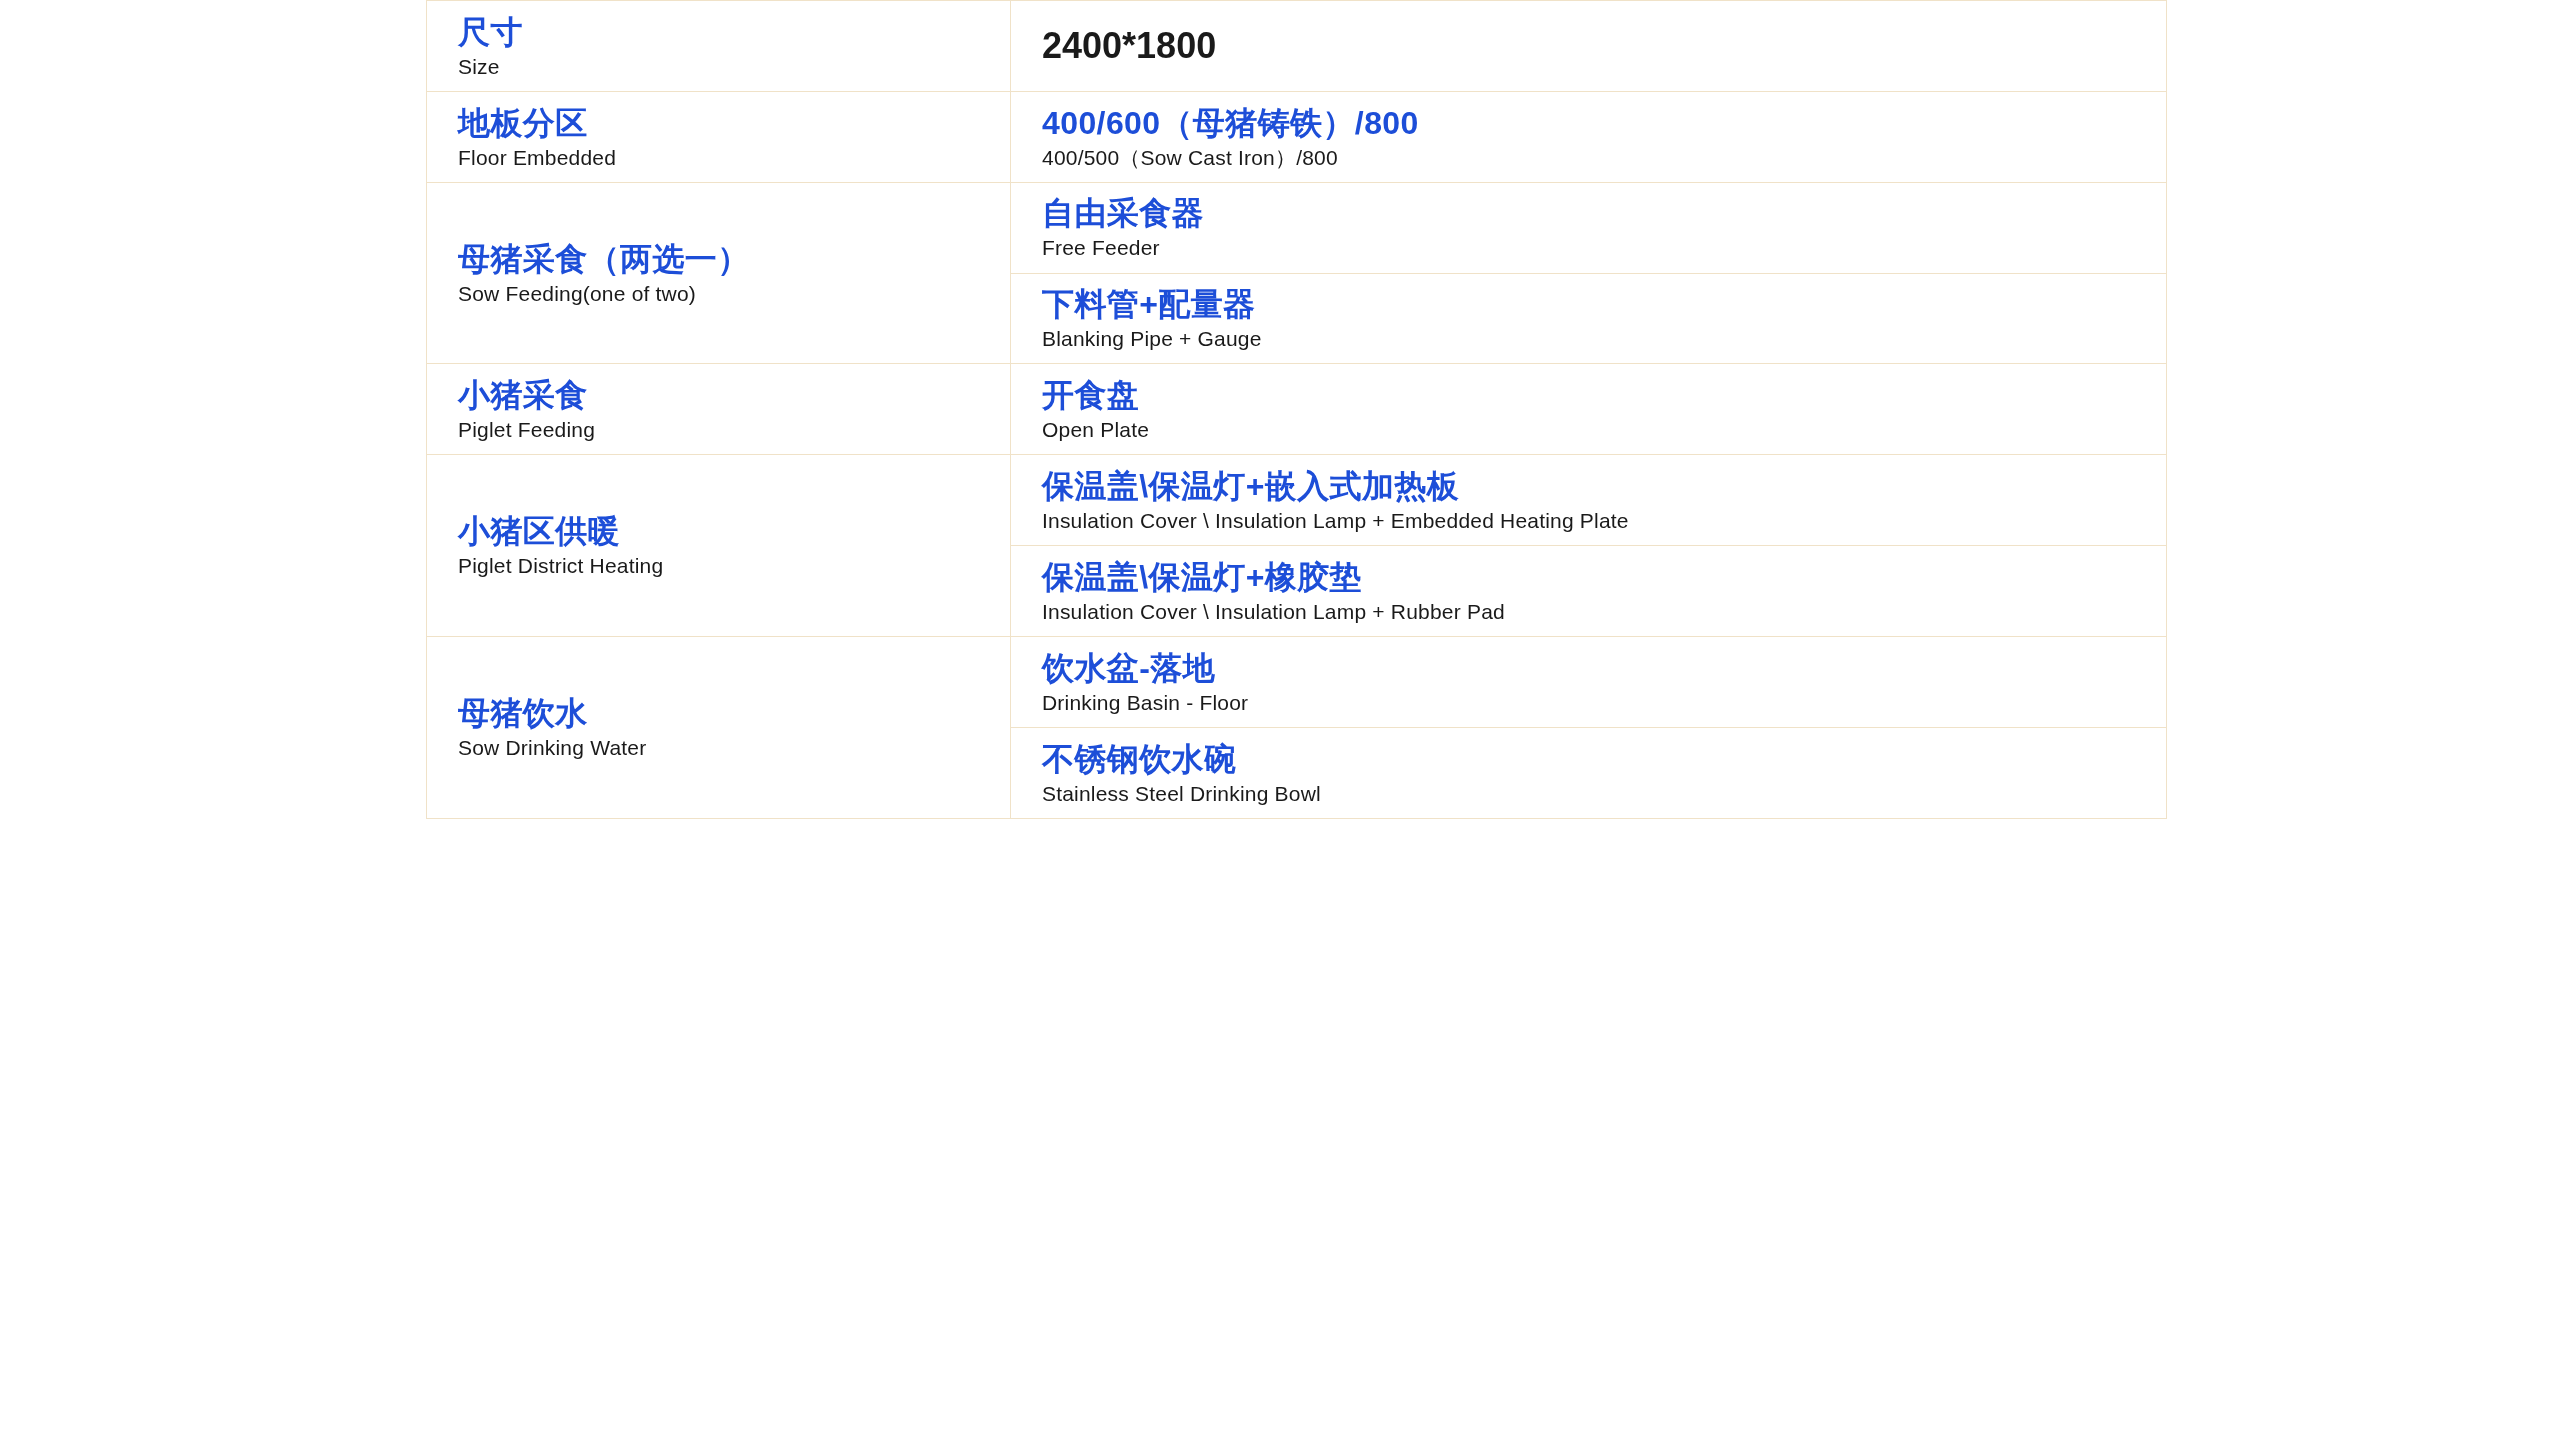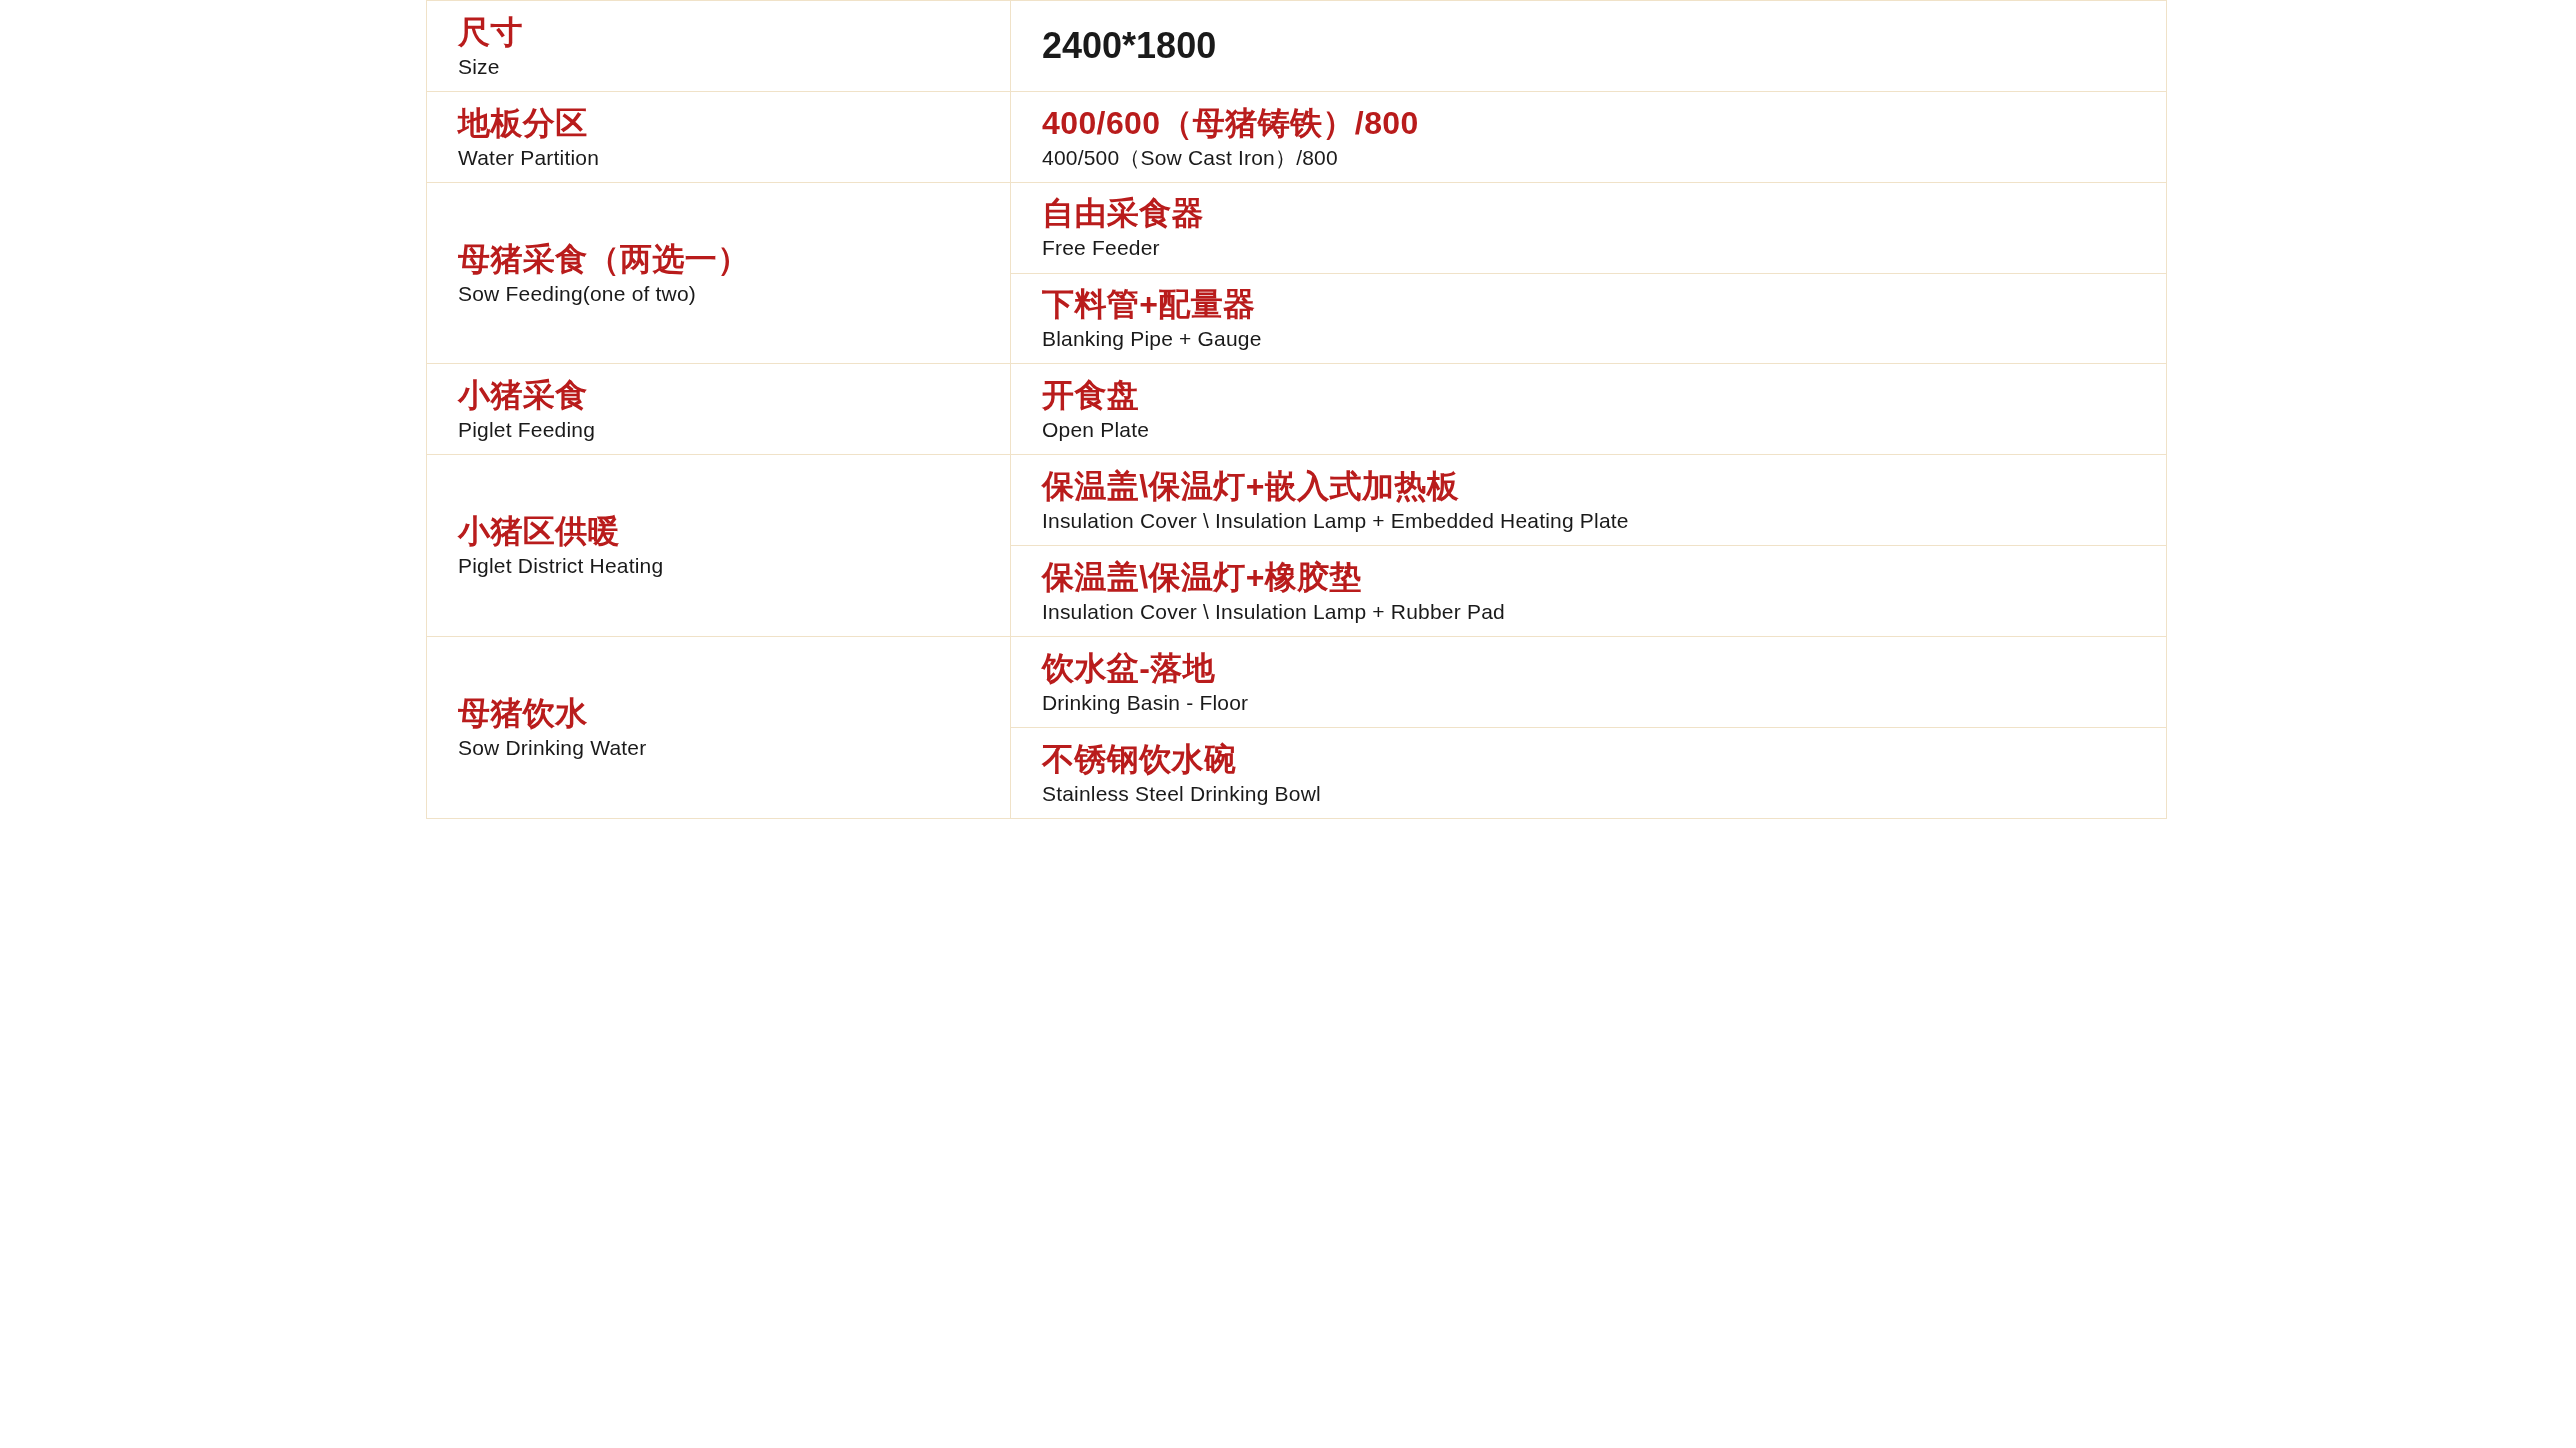--- a/index.html
+++ b/index.html
@@ -36,21 +36,21 @@
   .cell-inner {
     padding: 10.8px 31px;
   }
   .cell-inner.label-cell {
     padding-left: 31px;
   }
 
   .cn {
     font-size: 32px;
     font-weight: bold;
-    color: #b91c1c;
+    color: #1d4ed8;
     line-height: 1.28;
     letter-spacing: 0.4px;
     white-space: nowrap;
   }
   .en {
     font-size: 21px;
     font-weight: normal;
     color: #1a1a1a;
     line-height: 1.3;
     letter-spacing: 0.2px;
@@ -99,21 +99,21 @@
           <div class="cell-inner">
             <div class="single-line">2400*1800</div>
           </div>
         </td>
       </tr>
 
       <tr>
         <td class="col-label">
           <div class="cell-inner label-cell">
             <div class="cn">地板分区</div>
-            <div class="en">Water Partition</div>
+            <div class="en">Floor Embedded</div>
           </div>
         </td>
         <td class="col-value">
           <div class="cell-inner">
             <div class="cn">400/600（母猪铸铁）/800</div>
             <div class="en">400/500（Sow Cast Iron）/800</div>
           </div>
         </td>
       </tr>
 

